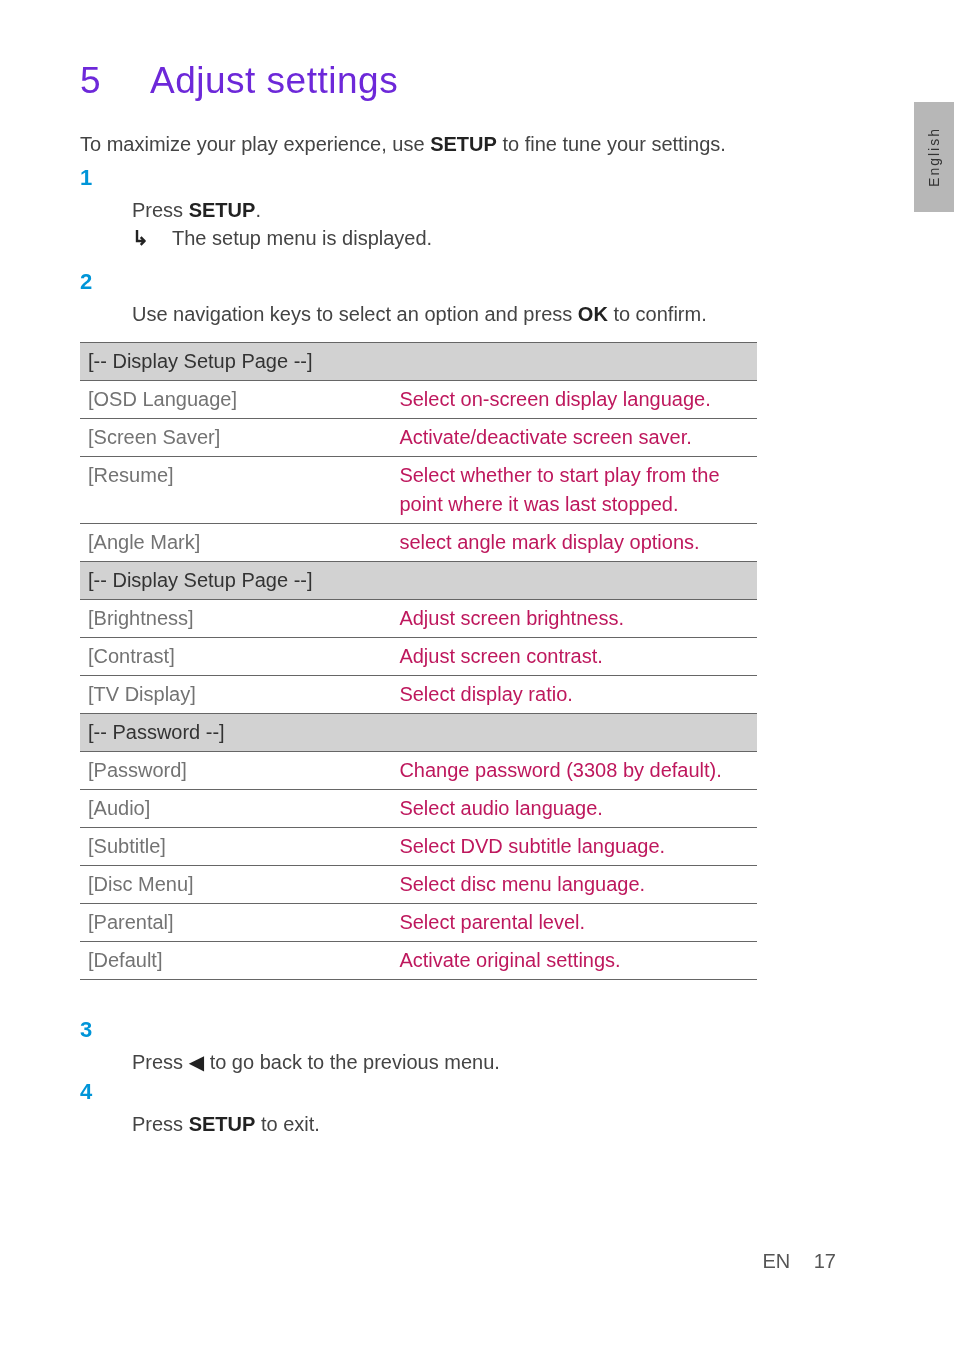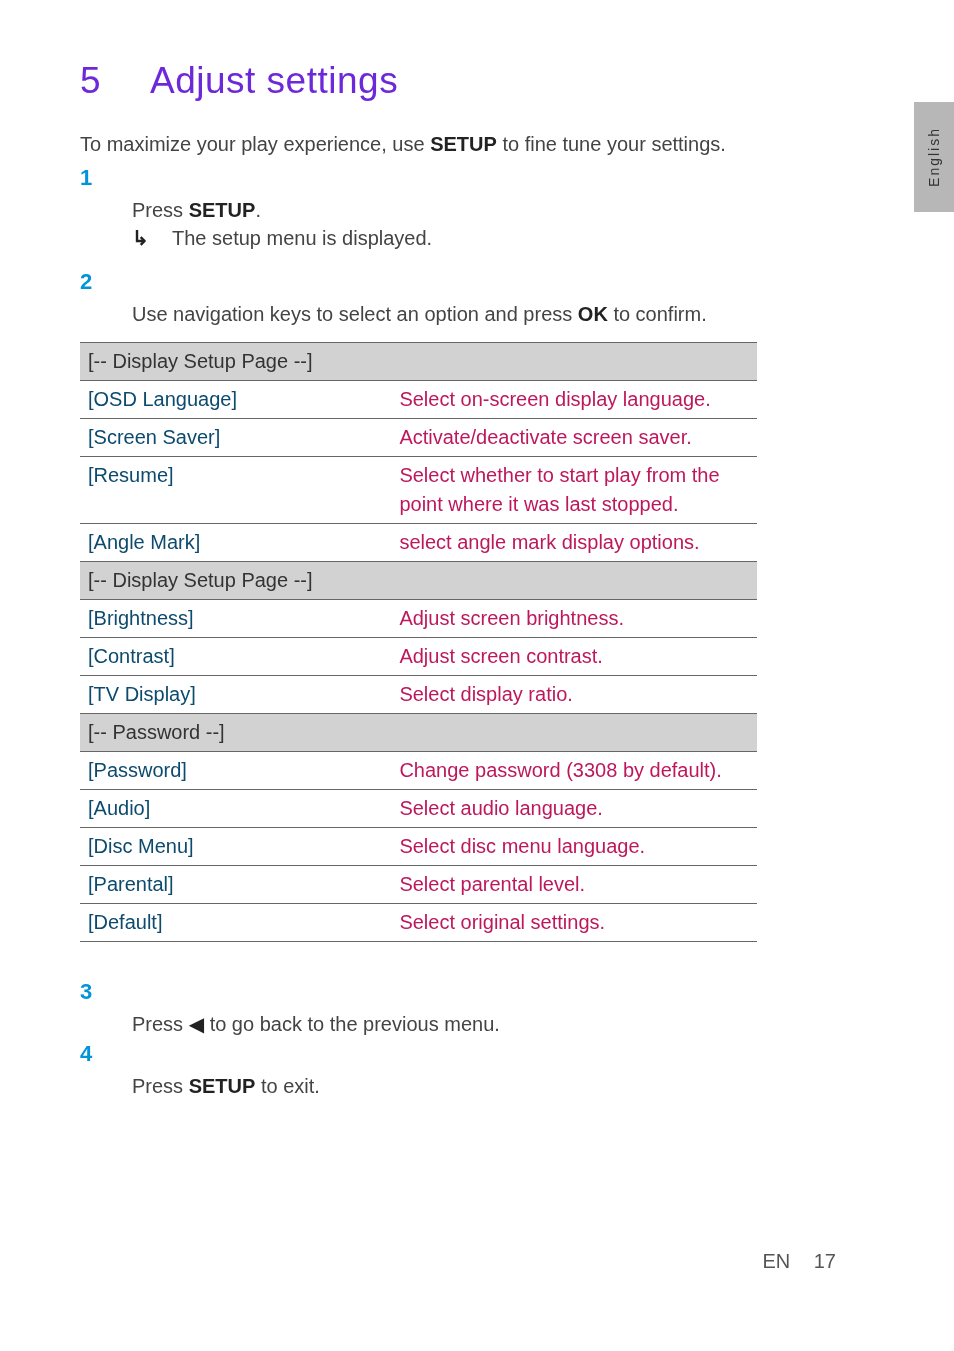--- a/index.html
+++ b/index.html
@@ -88,21 +88,21 @@
     vertical-align: top;
     line-height: 1.45;
   }
   table.settings tr.section td {
     background: #d2d2d2;
     font-weight: 400;
     color: #333;
   }
   table.settings td.key {
     width: 46%;
-    color: #0c4a6e;
+    color: #737373;
   }
   table.settings td.val {
     color: #be185d;
   }
   .lang-tab {
     position: absolute;
     right: 0;
     top: 102px;
     width: 40px;
     height: 110px;
@@ -203,30 +203,34 @@
         </tr>
         <tr>
           <td class="key">[Password]</td>
           <td class="val">Change password (3308 by default).</td>
         </tr>
         <tr>
           <td class="key">[Audio]</td>
           <td class="val">Select audio language.</td>
         </tr>
         <tr>
+          <td class="key">[Subtitle]</td>
+          <td class="val">Select DVD subtitle language.</td>
+        </tr>
+        <tr>
           <td class="key">[Disc Menu]</td>
           <td class="val">Select disc menu language.</td>
         </tr>
         <tr>
           <td class="key">[Parental]</td>
           <td class="val">Select parental level.</td>
         </tr>
         <tr>
           <td class="key">[Default]</td>
-          <td class="val">Select original settings.</td>
+          <td class="val">Activate original settings.</td>
         </tr>
       </tbody>
   </table>
 
   <div class="steps" style="margin-top:36px;">
     <div class="step">
       <div class="num">3</div>
       <div class="body">
         <span>Press </span><span style="color:#222;">◀</span><span> to go back to the previous menu.</span>
       </div>

